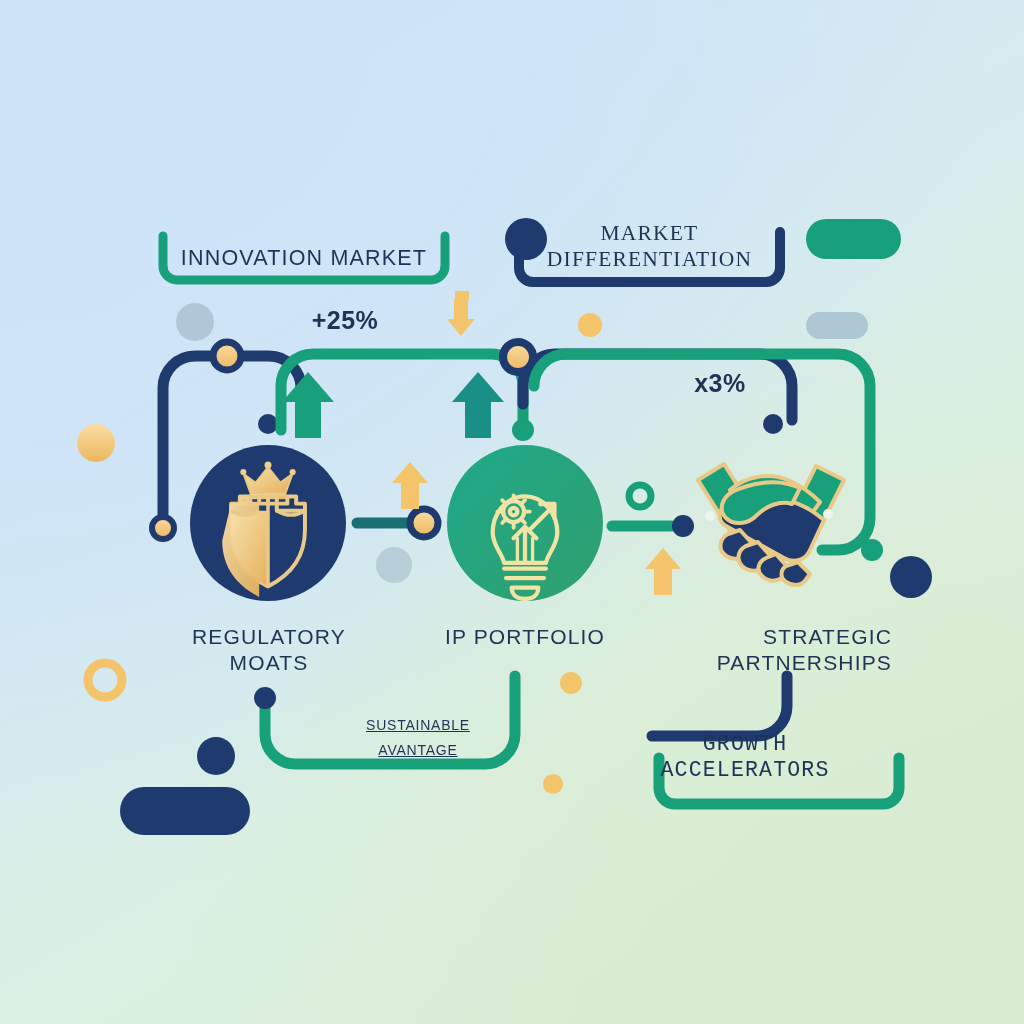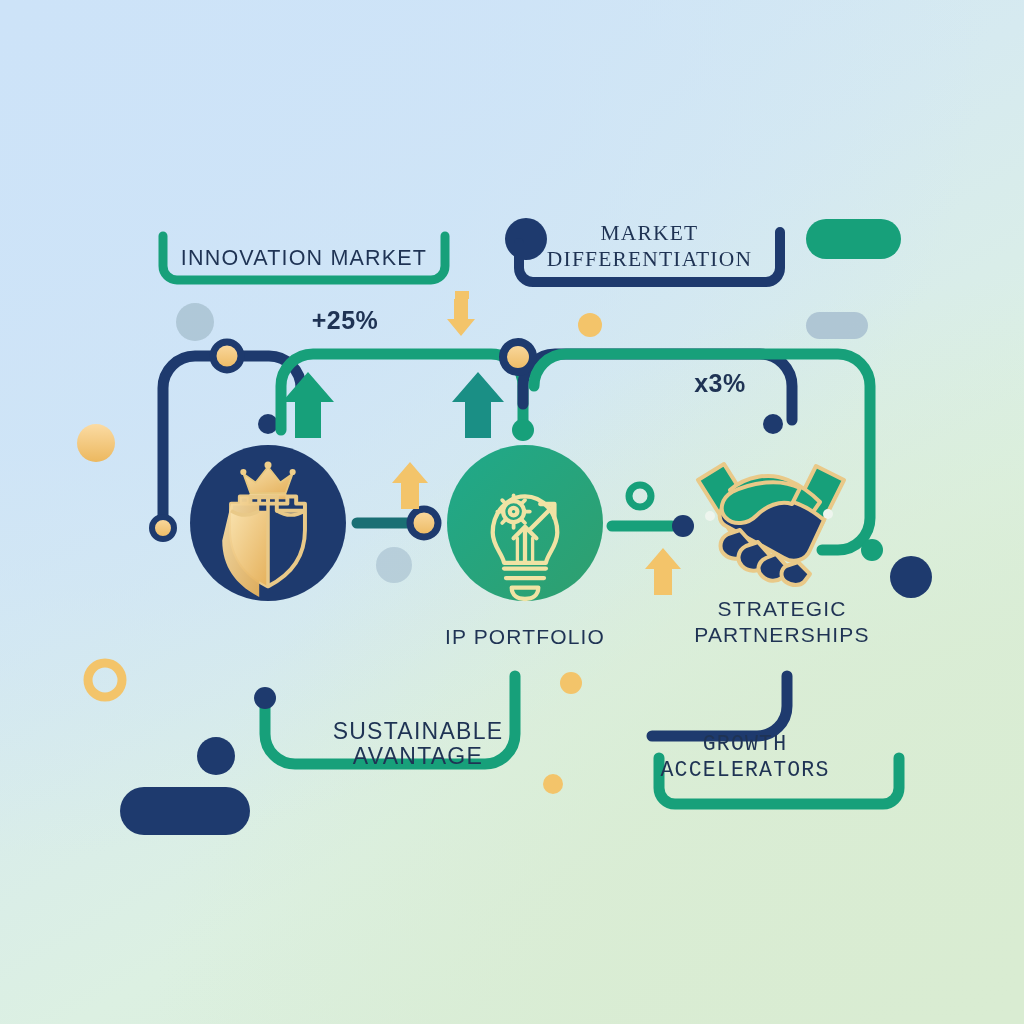--- a/index.html
+++ b/index.html
@@ -31,21 +31,21 @@
     font-weight: 400;
     letter-spacing: 0.055em;
     text-align: center;
     line-height: 1.22;
     white-space: pre-line;
     user-select: none;
   }
   .lbl-bracket { font-size: 21.5px; }
   .lbl-node    { font-size: 21px; }
   .lbl-metric  { font-size: 25px; font-weight: 700; letter-spacing: 0.02em; }
-  .lbl-flow    { font-size: 23px; }
+  .lbl-flow    { font-size: 14px; text-decoration: underline; }
 </style>
 </head>
 <body>
 
 <div id="stage">
 
   <svg id="svgroot" viewBox="0 0 1024 1024" xmlns="http://www.w3.org/2000/svg">
     <defs>
       <linearGradient id="gradShield" x1="0" y1="0" x2="1" y2="1">
         <stop offset="0%" stop-color="#f8e0ab"></stop>
@@ -229,24 +229,26 @@
 
   <div class="lbl lbl-bracket" style="left:163px; top:245px; width:282px;">INNOVATION MARKET</div>
 
   <div class="lbl lbl-bracket" style="left:519px; top:220px; width:261px;font-family:Liberation Serif, serif;">MARKET
 DIFFERENTIATION</div>
 
   <div class="lbl lbl-metric" style="left:250px; top:305px; width:190px;">+25%</div>
 
   <div class="lbl lbl-metric" style="left:645px; top:368px; width:150px;">x3%</div>
 
+  <div class="lbl lbl-node" style="left:158px; top:624px; width:222px;">REGULATORY
+MOATS</div>
 
   <div class="lbl lbl-node" style="left:418px; top:624px; width:214px;">IP PORTFOLIO</div>
 
-  <div class="lbl lbl-node" style="left:672px; top:596px; width:220px;">STRATEGIC
+  <div class="lbl lbl-node" style="left:672px; top:624px; width:220px;text-align:right;">STRATEGIC
 PARTNERSHIPS</div>
 
   <div class="lbl lbl-flow" style="left:300px; top:717px; width:236px;">SUSTAINABLE</div>
 
   <div class="lbl lbl-flow" style="left:300px; top:742px; width:236px;">AVANTAGE</div>
 
   <div class="lbl lbl-bracket" style="left:625px; top:731px; width:240px;font-family:Liberation Mono, monospace;">GROWTH
 ACCELERATORS</div>
 
 </div>

